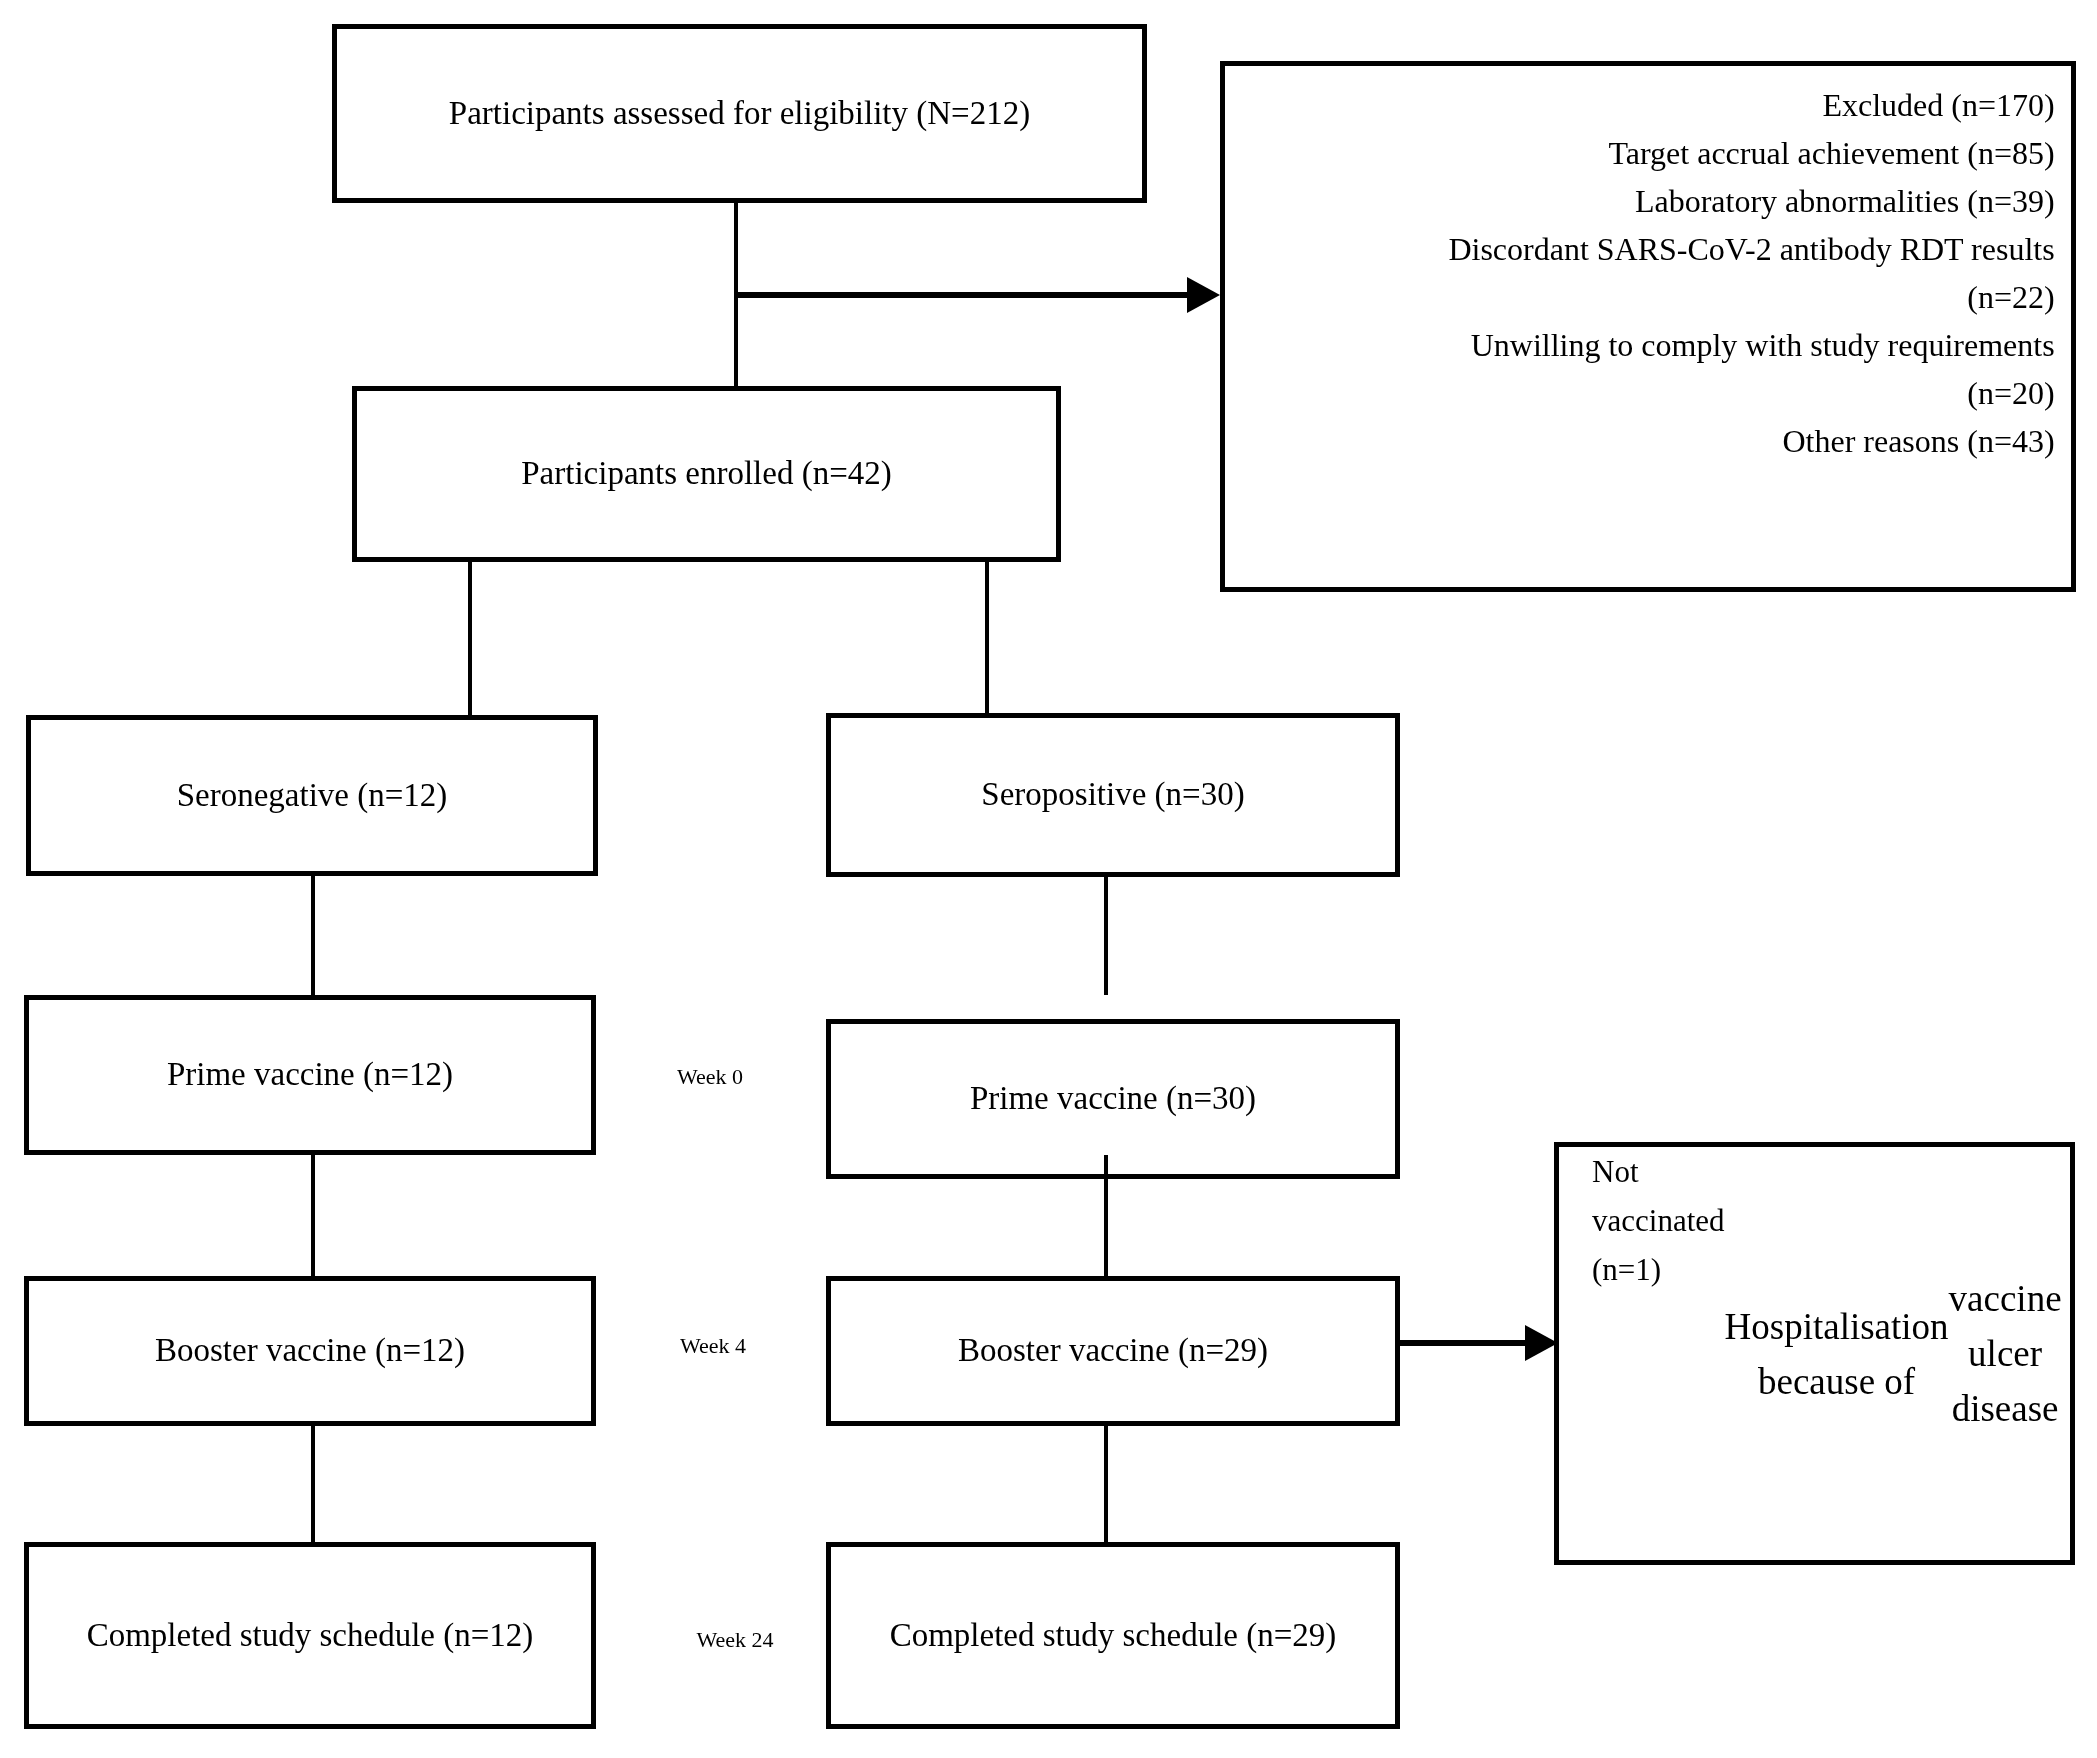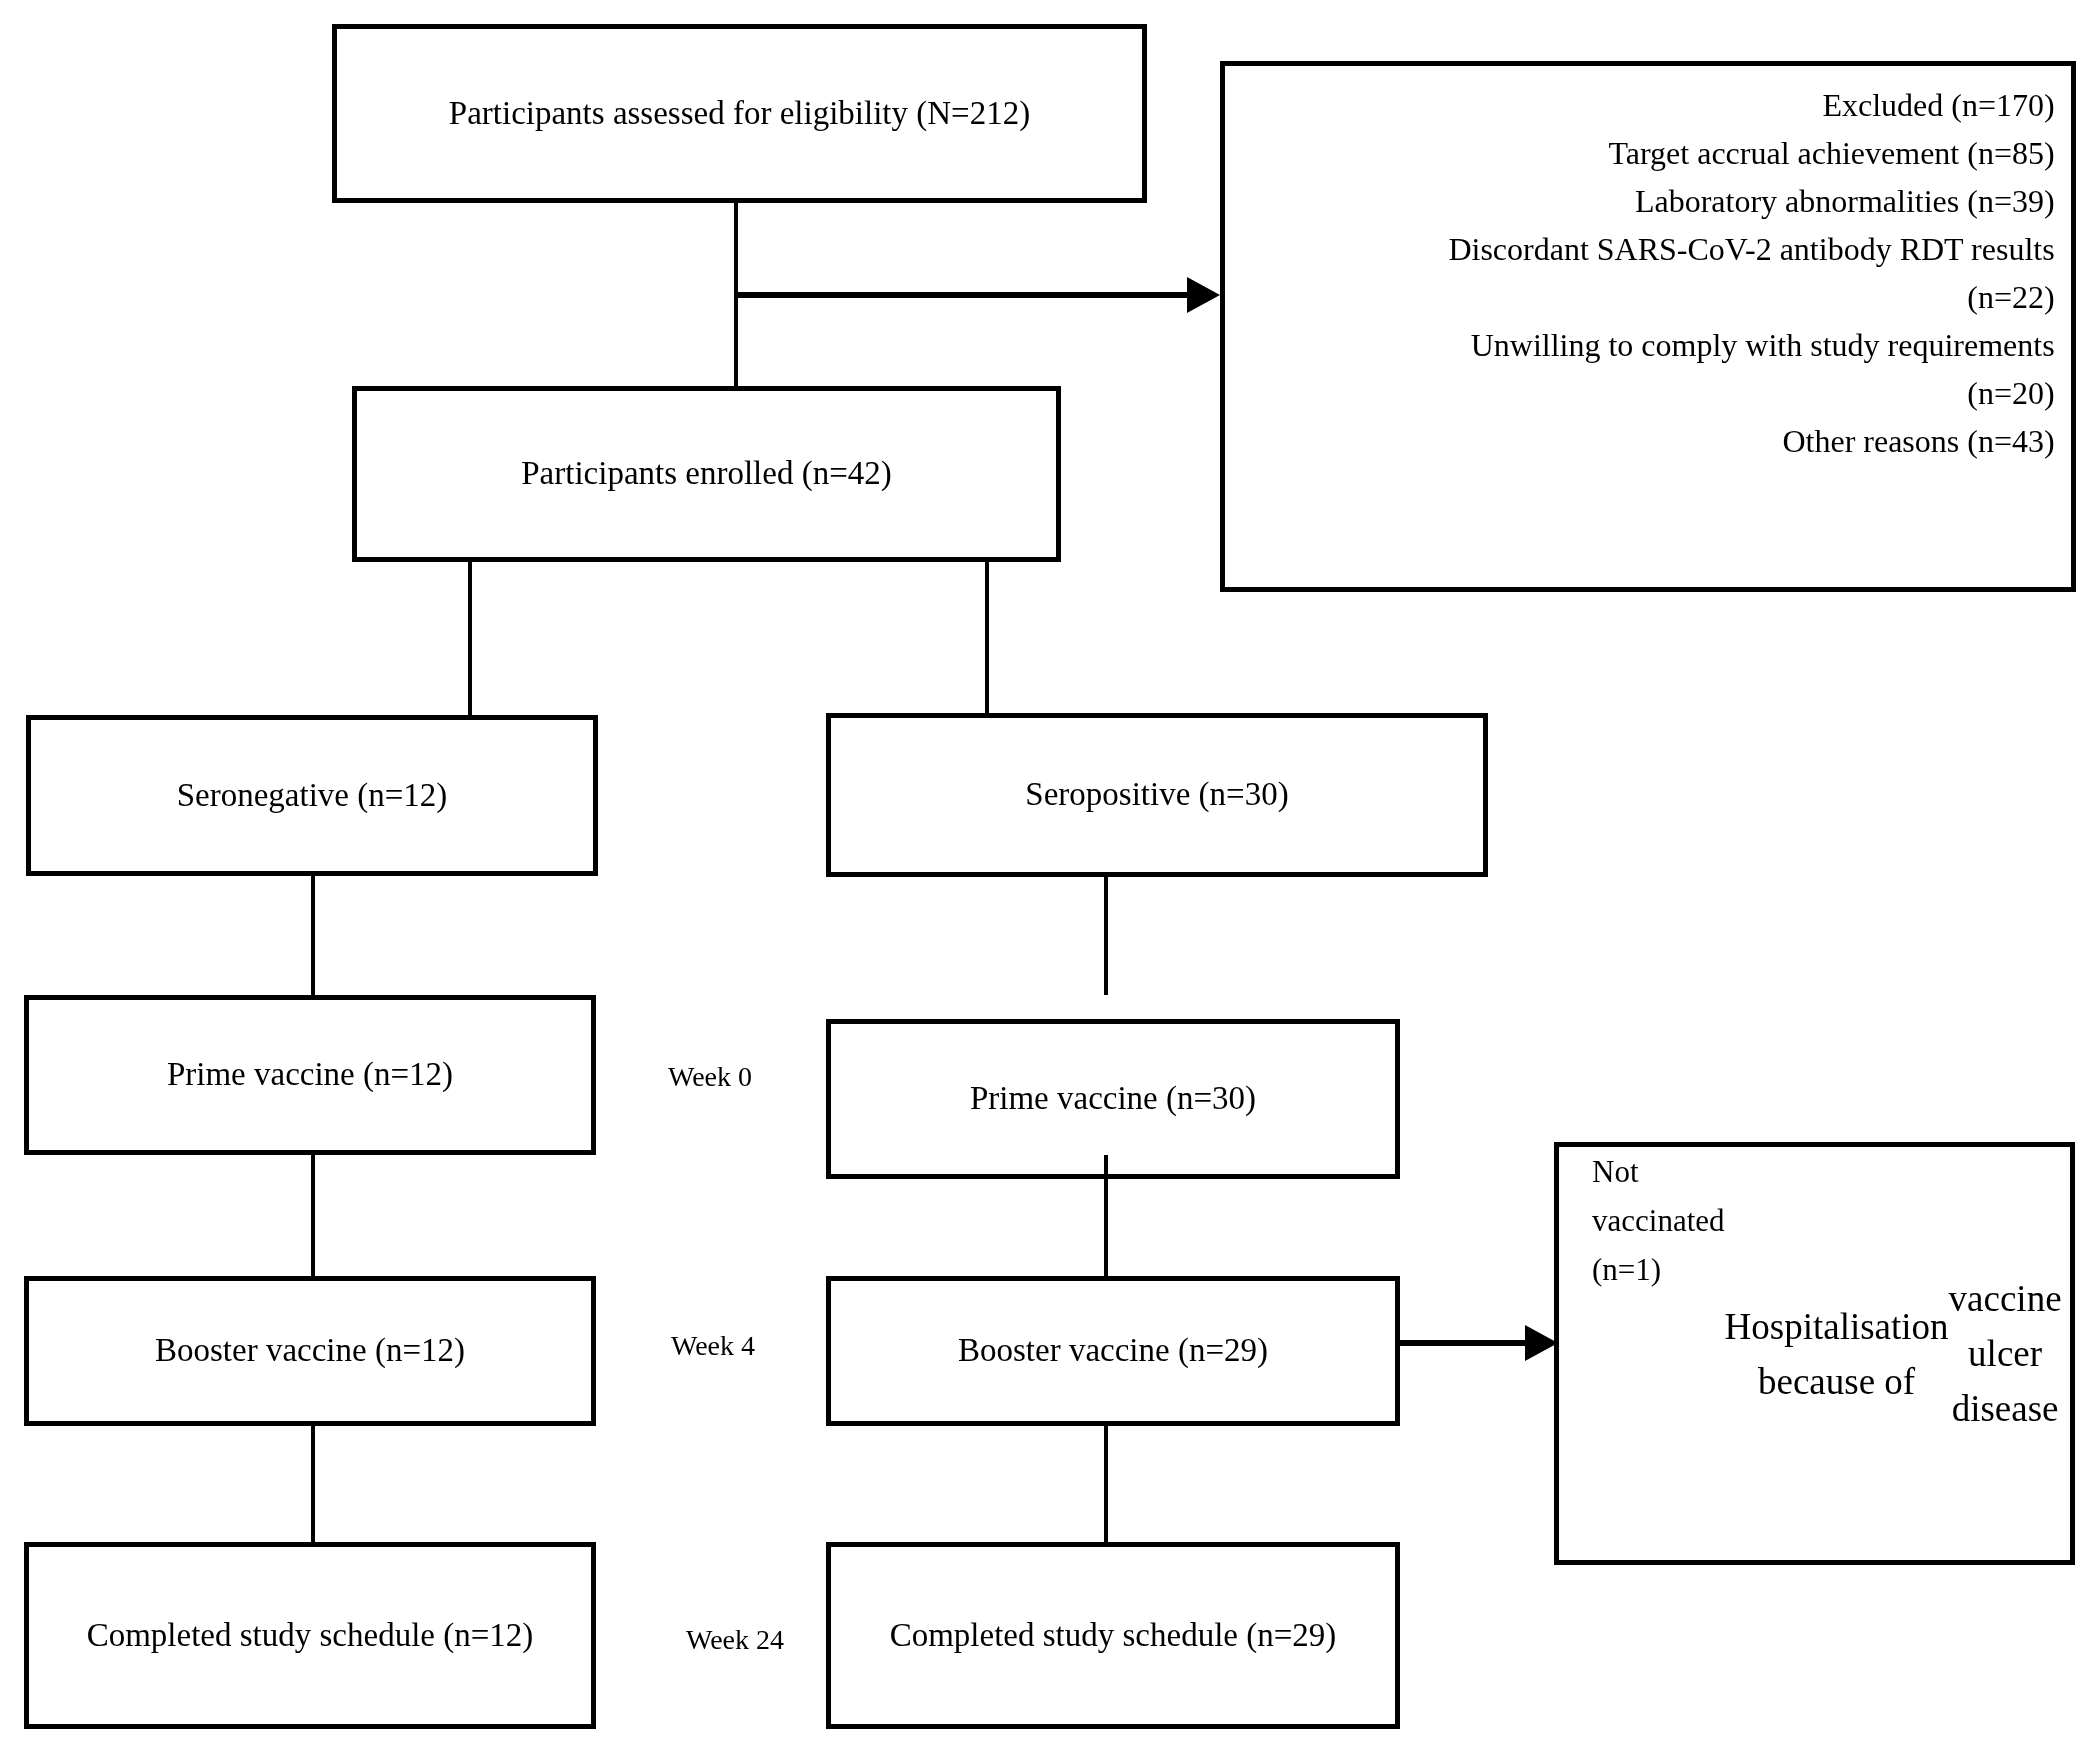--- a/index.html
+++ b/index.html
@@ -23,21 +23,21 @@
     text-align: center;
     font-size: 33px;
     line-height: 1.2;
   }
   .box-assessed   { left: 332px;  top: 24px;   width: 815px; height: 179px; }
   .box-excluded   { left: 1220px; top: 61px;   width: 856px; height: 531px;
                     display: block; text-align: right; padding: 15px 16.4px 0 20.5px;
                     font-size: 32px; line-height: 48px; }
   .box-enrolled   { left: 352px;  top: 386px;  width: 709px; height: 176px; }
   .box-seroneg    { left: 26px;   top: 715px; width: 572px;  height: 161px; }
-  .box-seropos    { left: 826px; top: 713px; width: 662px;  height: 164px; }
+  .box-seropos    { left: 826px; top: 713px; width: 574px;  height: 164px; }
   .box-prime-l    { left: 24px;   top: 995px; width: 572px;  height: 160px; }
   .box-prime-r    { left: 826px; top: 995px; width: 574px;  height: 160px; margin-top: 24px; }
   .box-booster-l  { left: 24px;   top: 1276px; width: 572px;  height: 150px; }
   .box-booster-r  { left: 826px; top: 1276px; width: 574px;  height: 150px; }
   .box-completed-l{ left: 24px;   top: 1542px; width: 572px;  height: 187px; }
   .box-completed-r{ left: 826px; top: 1542px; width: 574px;  height: 187px; }
   .box-notvacc    { left: 1554px; top: 1142px; width: 521px;  height: 423px;
                     display: flex; flex-direction: row; justify-content: center;
                     padding: 0 13.7px; }
   .exc-item { margin-left: 65px; }
@@ -49,21 +49,21 @@
   .hline { position: absolute; height: 5.5px; background: var(--line); }
   .arrowhead {
     position: absolute; width: 0; height: 0; border-style: solid;
     border-top: 18px solid transparent;
     border-bottom: 18px solid transparent;
     border-left: 33px solid var(--line);
     border-right: 0;
   }
   .week-label {
     position: absolute;
-    font-size: 28px;
+    font-size: 22px;
     transform: translate(-50%, -50%);
     white-space: nowrap;
   }
 </style>
 </head>
 <body>
 
 <div id="figure">
 
   <div class="box box-assessed">

